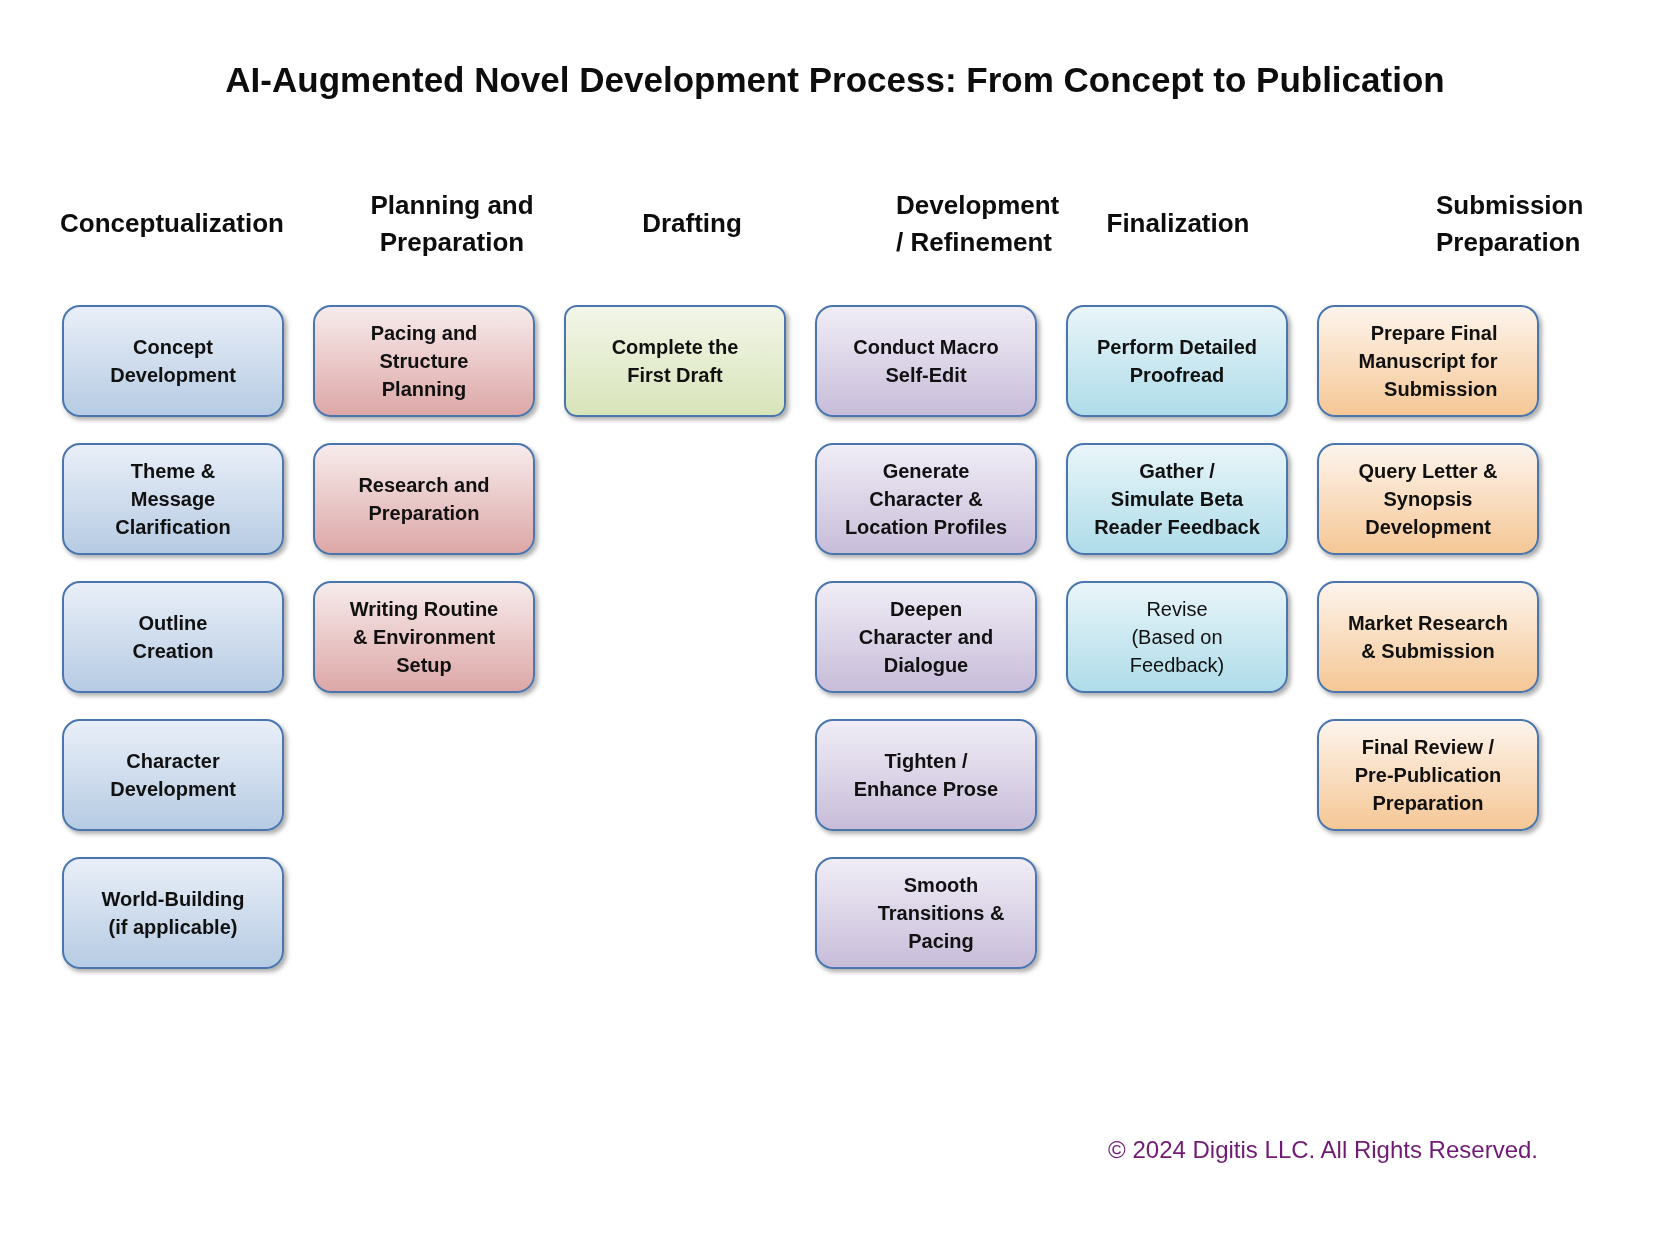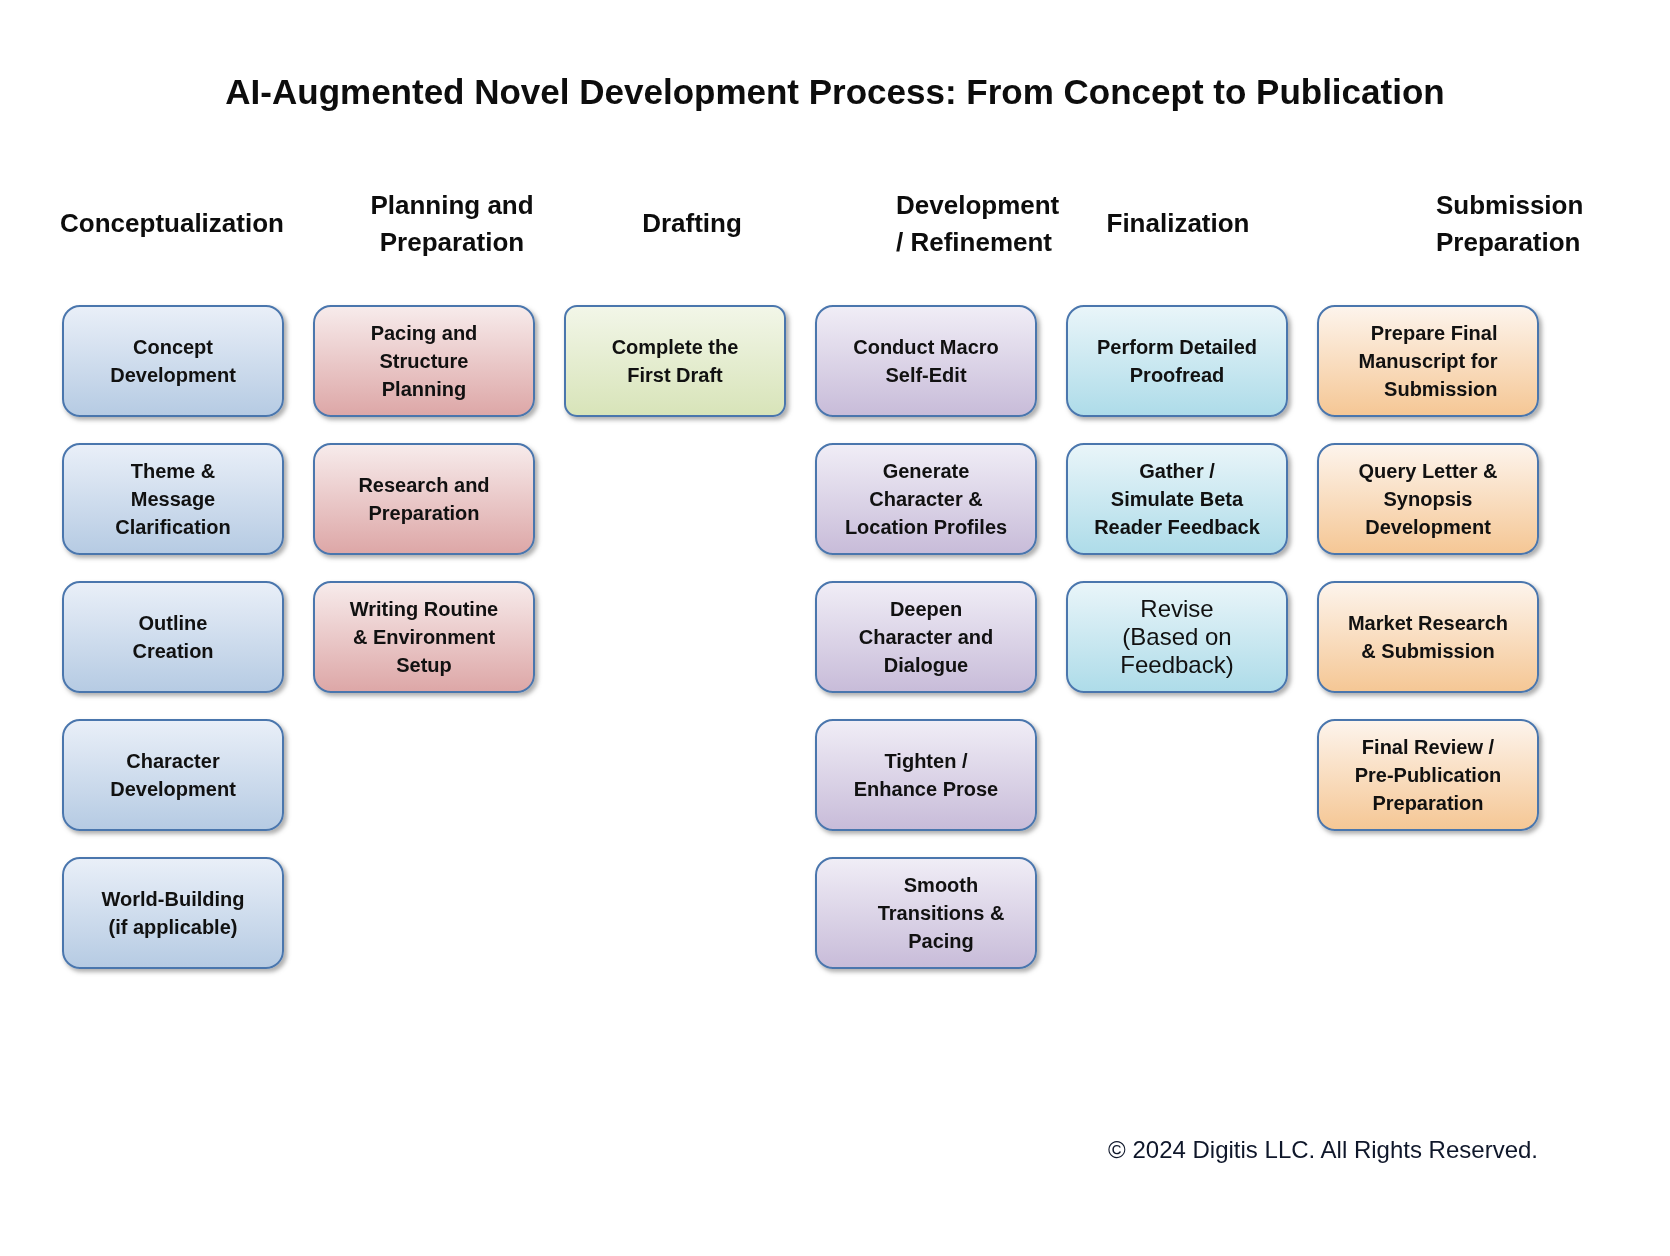--- a/index.html
+++ b/index.html
@@ -10,21 +10,21 @@
   }
   .canvas {
     position: relative;
     width: 1670px;
     height: 1256px;
     background: #ffffff;
     overflow: hidden;
   }
   .title {
     position: absolute;
-    top: 72px;
+    top: 60px;
     left: 0;
     width: 100%;
     text-align: center;
     font-size: 35px;
     font-weight: bold;
     color: #0d0d0d;
     letter-spacing: 0px;
   }
   .col-header {
     position: absolute;
@@ -67,28 +67,28 @@
     padding: 4px 10px;
     box-shadow: 2.5px 3px 4px rgba(110,110,110,0.55);
   }
   .step-box span {
     white-space: pre-line;
     font-size: 20px;
     line-height: 28px;
     font-weight: bold;
     color: #111111;
   }
-  .step-box.regular span { font-weight: normal; font-size: 24px; }
+  .step-box.regular span { font-weight: normal; font-size: 20px; }
   .footer {
     position: absolute;
     top: 1136px;
     right: 132px;
     font-size: 24px;
     font-weight: normal;
-    color: #0f172a;
+    color: #701a75;
   }
 </style>
 </head>
 <body>
 
 <div class="canvas">
   <div class="title">AI-Augmented Novel Development Process: From Concept to Publication</div>
 
   <div class="col-header h1 centered">Conceptualization</div>
   <div class="col-header h2 centered">Planning and

